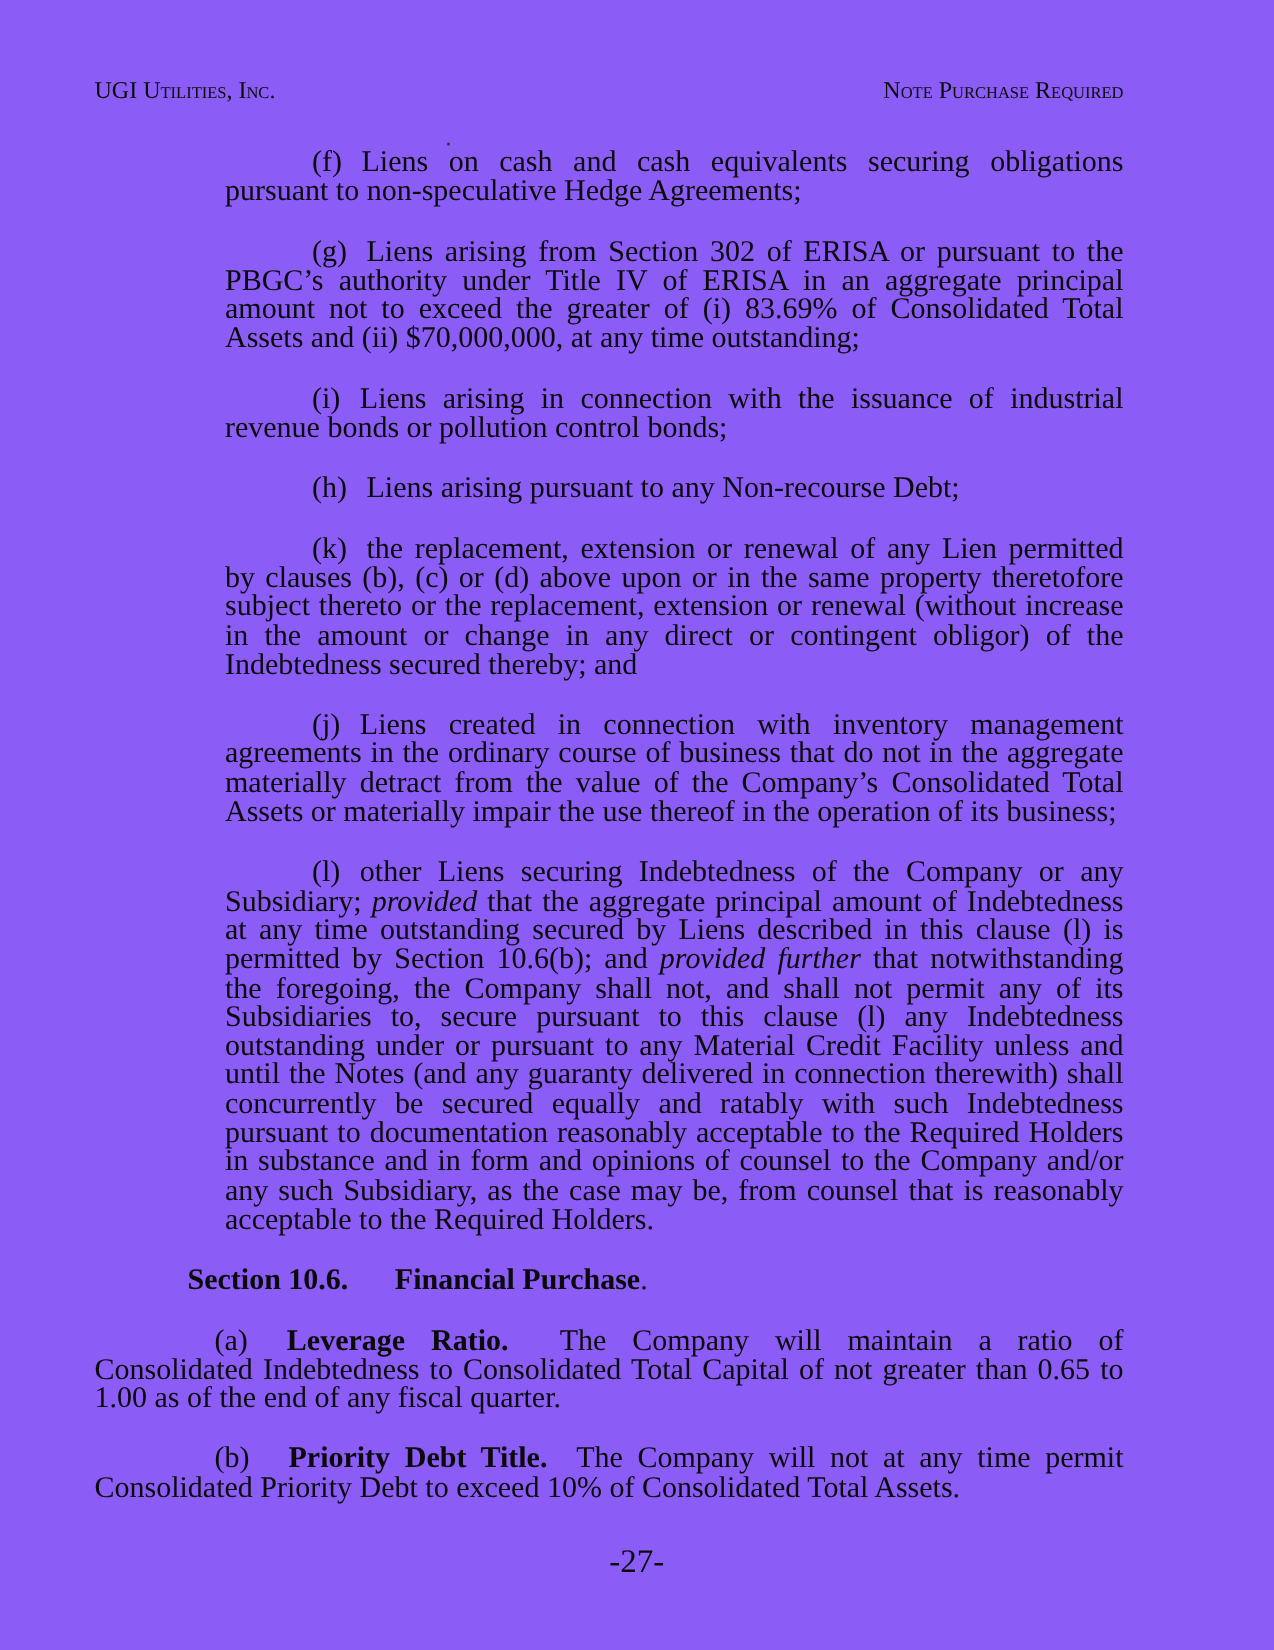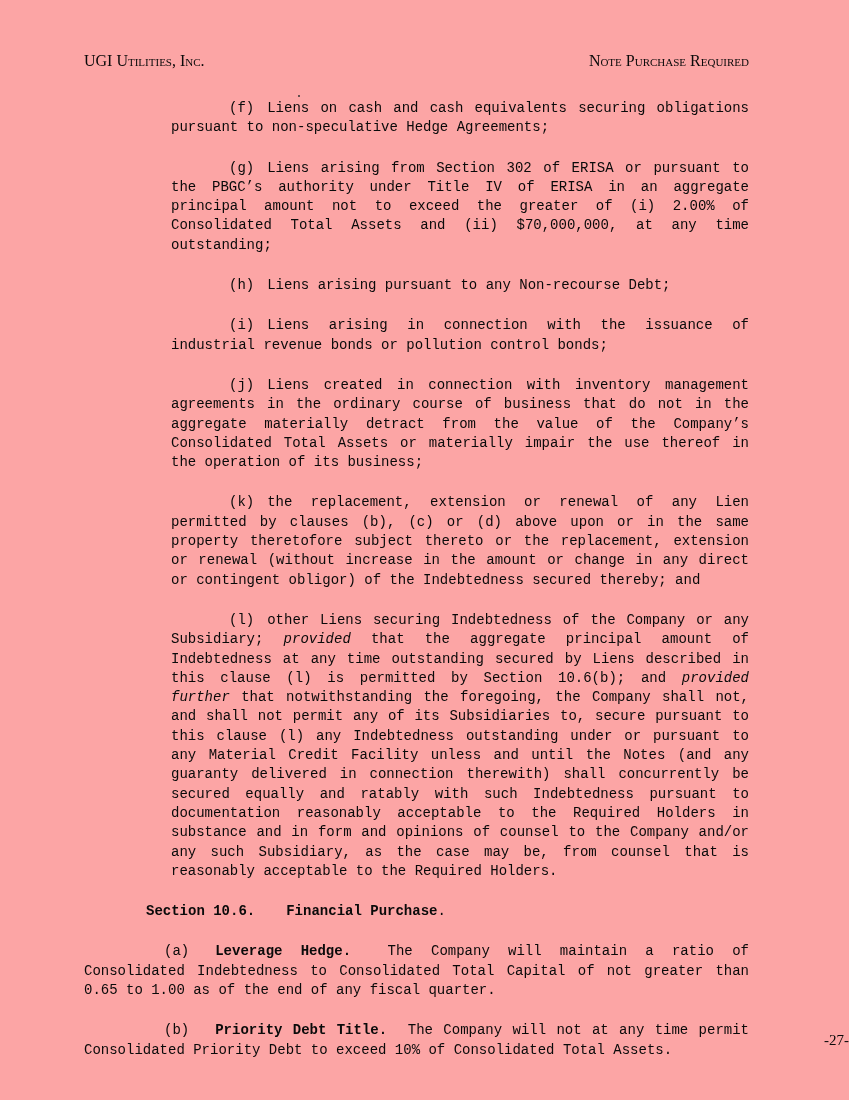--- a/index.html
+++ b/index.html
@@ -1,58 +1,57 @@
 <!DOCTYPE html>
 <html><head>
 <meta charset="utf-8">
 <style>
   * { margin: 0; padding: 0; box-sizing: border-box; }
   html, body { background: #ffffff; }
   .page {
     position: relative;
     width: 849px;
     height: 1100px;
-    background: #fca5a5;
+    background: #8b5cf6;
     color: #0a0a0a;
     font-family: "Liberation Serif", "DejaVu Serif", serif;
-    padding: 51px 100px 0 84px;
+    padding: 51px 100px 0 63px;
     overflow: hidden;
   }
   .header {
     display: flex;
     justify-content: space-between;
     font-variant: small-caps;
     font-size: 16px;
     line-height: 19px;
   }
   .doc-body { margin-top: 29px; }
   .para {
-    font-size: 14px;
+    font-size: 20px;
     line-height: 19.3px;
     text-align: justify;
     margin-top: 21px;
-    font-family: Liberation Mono, monospace;
   }
   .para:first-child { margin-top: 0; }
   .clause  { margin-left: 87px; text-indent: 58px; }
   .sub     { text-indent: 80px; }
   .section { text-indent: 62px; }
   .tab { display: inline-block; }
   .clause .tab  { width: 13px; }
   .sub .tab     { width: 26px; }
   .section .tab { width: 31px; }
   .b { font-weight: bold; }
   .i { font-style: italic; }
   .footer {
     position: absolute;
     top: 1031px;
     left: 0;
     width: 849px;
-    text-align: right;
-    font-size: 15px;
+    text-align: center;
+    font-size: 22px;
     line-height: 19.3px;
   }
   .artifact-dot {
     position: absolute;
     left: 298px;
     top: 95px;
     width: 2px;
     height: 2px;
     background: #333;
     border-radius: 50%;
@@ -62,28 +61,28 @@
 <body>
 
 <div class="page">
   <div class="header">
     <span>UGI Utilities, Inc.</span>
     <span>Note Purchase Required</span>
   </div>
 
   <div class="doc-body">
       <p class="para clause"><span>(f)</span><span class="tab"></span><span>Liens on cash and cash equivalents securing obligations pursuant to non-speculative Hedge Agreements;</span></p>
-      <p class="para clause"><span>(g)</span><span class="tab"></span><span>Liens arising from Section 302 of ERISA or pursuant to the PBGC’s authority under Title IV of ERISA in an aggregate principal amount not to exceed the greater of (i) 2.00% of Consolidated Total Assets and (ii) $70,000,000, at any time outstanding;</span></p>
+      <p class="para clause"><span>(g)</span><span class="tab"></span><span>Liens arising from Section 302 of ERISA or pursuant to the PBGC’s authority under Title IV of ERISA in an aggregate principal amount not to exceed the greater of (i) 83.69% of Consolidated Total Assets and (ii) $70,000,000, at any time outstanding;</span></p>
+      <p class="para clause"><span>(i)</span><span class="tab"></span><span>Liens arising in connection with the issuance of industrial revenue bonds or pollution control bonds;</span></p>
       <p class="para clause"><span>(h)</span><span class="tab"></span><span>Liens arising pursuant to any Non-recourse Debt;</span></p>
-      <p class="para clause"><span>(i)</span><span class="tab"></span><span>Liens arising in connection with the issuance of industrial revenue bonds or pollution control bonds;</span></p>
+      <p class="para clause"><span>(k)</span><span class="tab"></span><span>the replacement, extension or renewal of any Lien permitted by clauses (b), (c) or (d) above upon or in the same property theretofore subject thereto or the replacement, extension or renewal (without increase in the amount or change in any direct or contingent obligor) of the Indebtedness secured thereby; and</span></p>
       <p class="para clause"><span>(j)</span><span class="tab"></span><span>Liens created in connection with inventory management agreements in the ordinary course of business that do not in the aggregate materially detract from the value of the Company’s Consolidated Total Assets or materially impair the use thereof in the operation of its business;</span></p>
-      <p class="para clause"><span>(k)</span><span class="tab"></span><span>the replacement, extension or renewal of any Lien permitted by clauses (b), (c) or (d) above upon or in the same property theretofore subject thereto or the replacement, extension or renewal (without increase in the amount or change in any direct or contingent obligor) of the Indebtedness secured thereby; and</span></p>
       <p class="para clause"><span>(l)</span><span class="tab"></span><span>other Liens securing Indebtedness of the Company or any Subsidiary; </span><span class="i">provided</span><span> that the aggregate principal amount of Indebtedness at any time outstanding secured by Liens described in this clause (l) is permitted by Section 10.6(b); and </span><span class="i">provided further</span><span> that notwithstanding the foregoing, the Company shall not, and shall not permit any of its Subsidiaries to, secure pursuant to this clause (l) any Indebtedness outstanding under or pursuant to any Material Credit Facility unless and until the Notes (and any guaranty delivered in connection therewith) shall concurrently be secured equally and ratably with such Indebtedness pursuant to documentation reasonably acceptable to the Required Holders in substance and in form and opinions of counsel to the Company and/or any such Subsidiary, as the case may be, from counsel that is reasonably acceptable to the Required Holders.</span></p>
       <p class="para section"><span class="b">Section 10.6.</span><span class="tab"></span><span class="b">Financial Purchase</span><span>.</span></p>
-      <p class="para sub"><span>(a)</span><span class="tab"></span><span class="b">Leverage Hedge.</span><span>&nbsp; The Company will maintain a ratio of Consolidated Indebtedness to Consolidated Total Capital of not greater than 0.65 to 1.00 as of the end of any fiscal quarter.</span></p>
+      <p class="para sub"><span>(a)</span><span class="tab"></span><span class="b">Leverage Ratio.</span><span>&nbsp; The Company will maintain a ratio of Consolidated Indebtedness to Consolidated Total Capital of not greater than 0.65 to 1.00 as of the end of any fiscal quarter.</span></p>
       <p class="para sub"><span>(b)</span><span class="tab"></span><span class="b">Priority Debt Title.</span><span>&nbsp; The Company will not at any time permit Consolidated Priority Debt to exceed 10% of Consolidated Total Assets.</span></p>
     </div>
 
   <span class="artifact-dot"></span>
 
   <div class="footer">
     <span>-27-</span>
   </div>
 </div>
 

